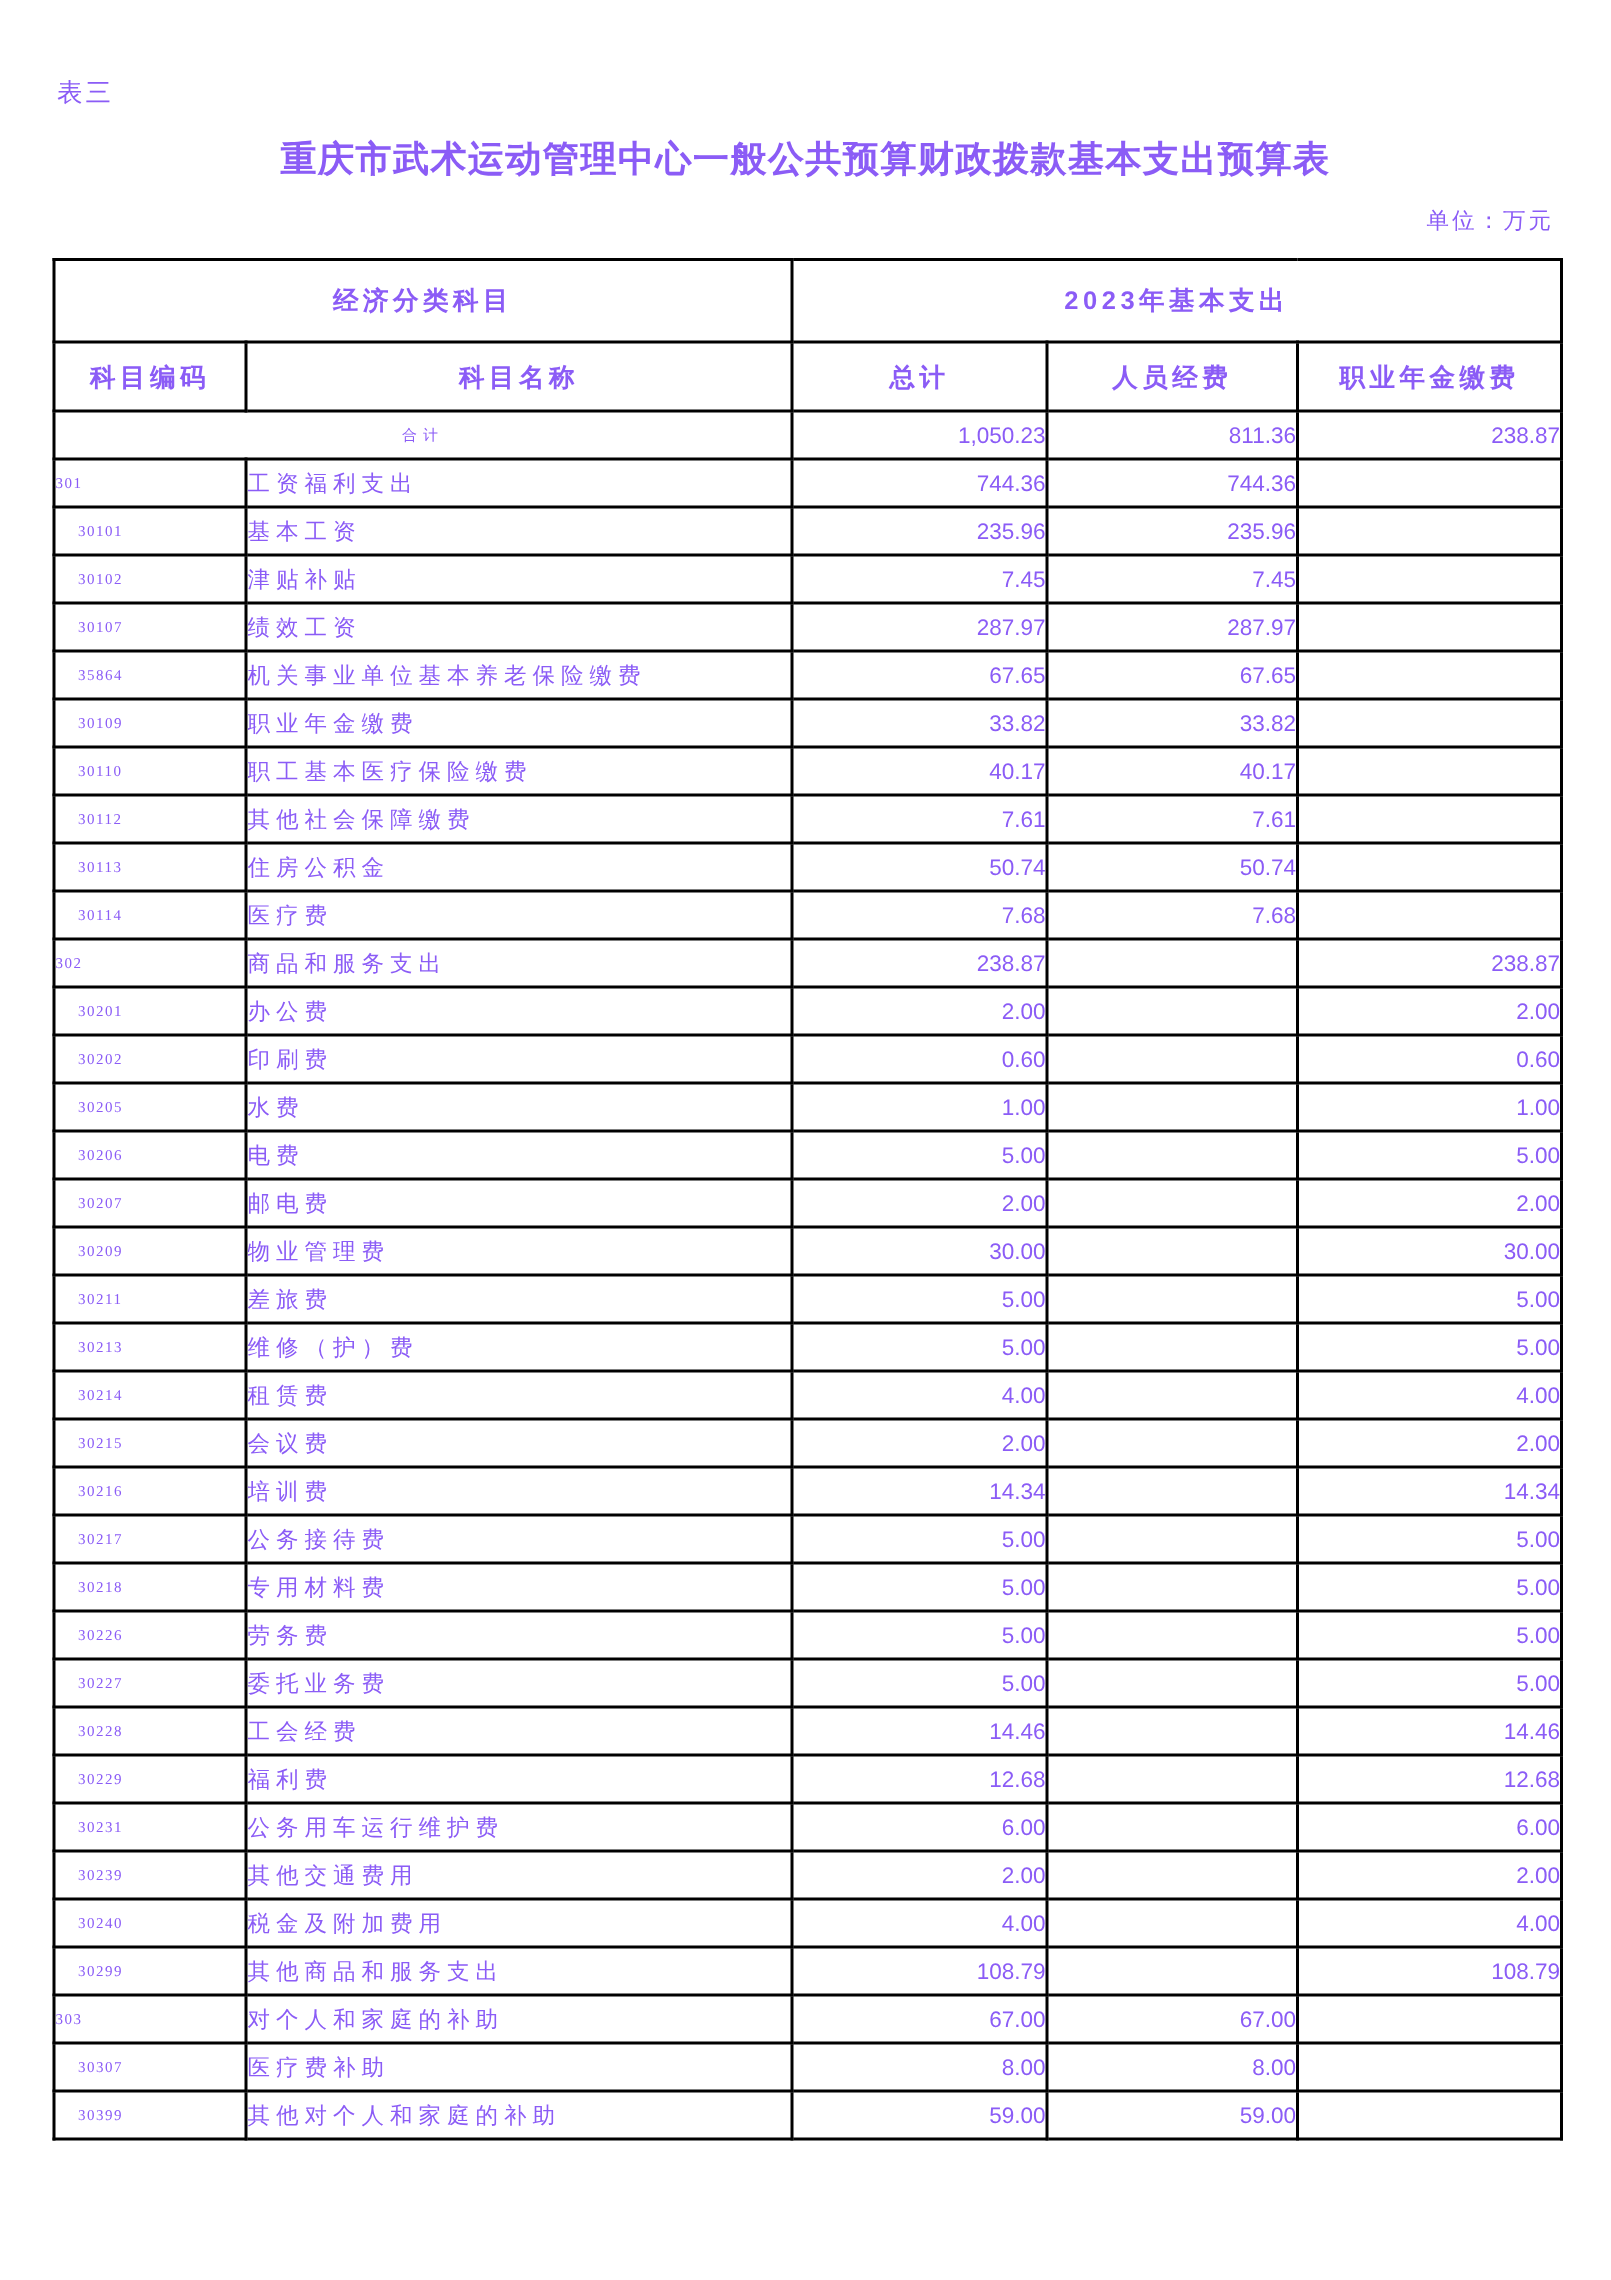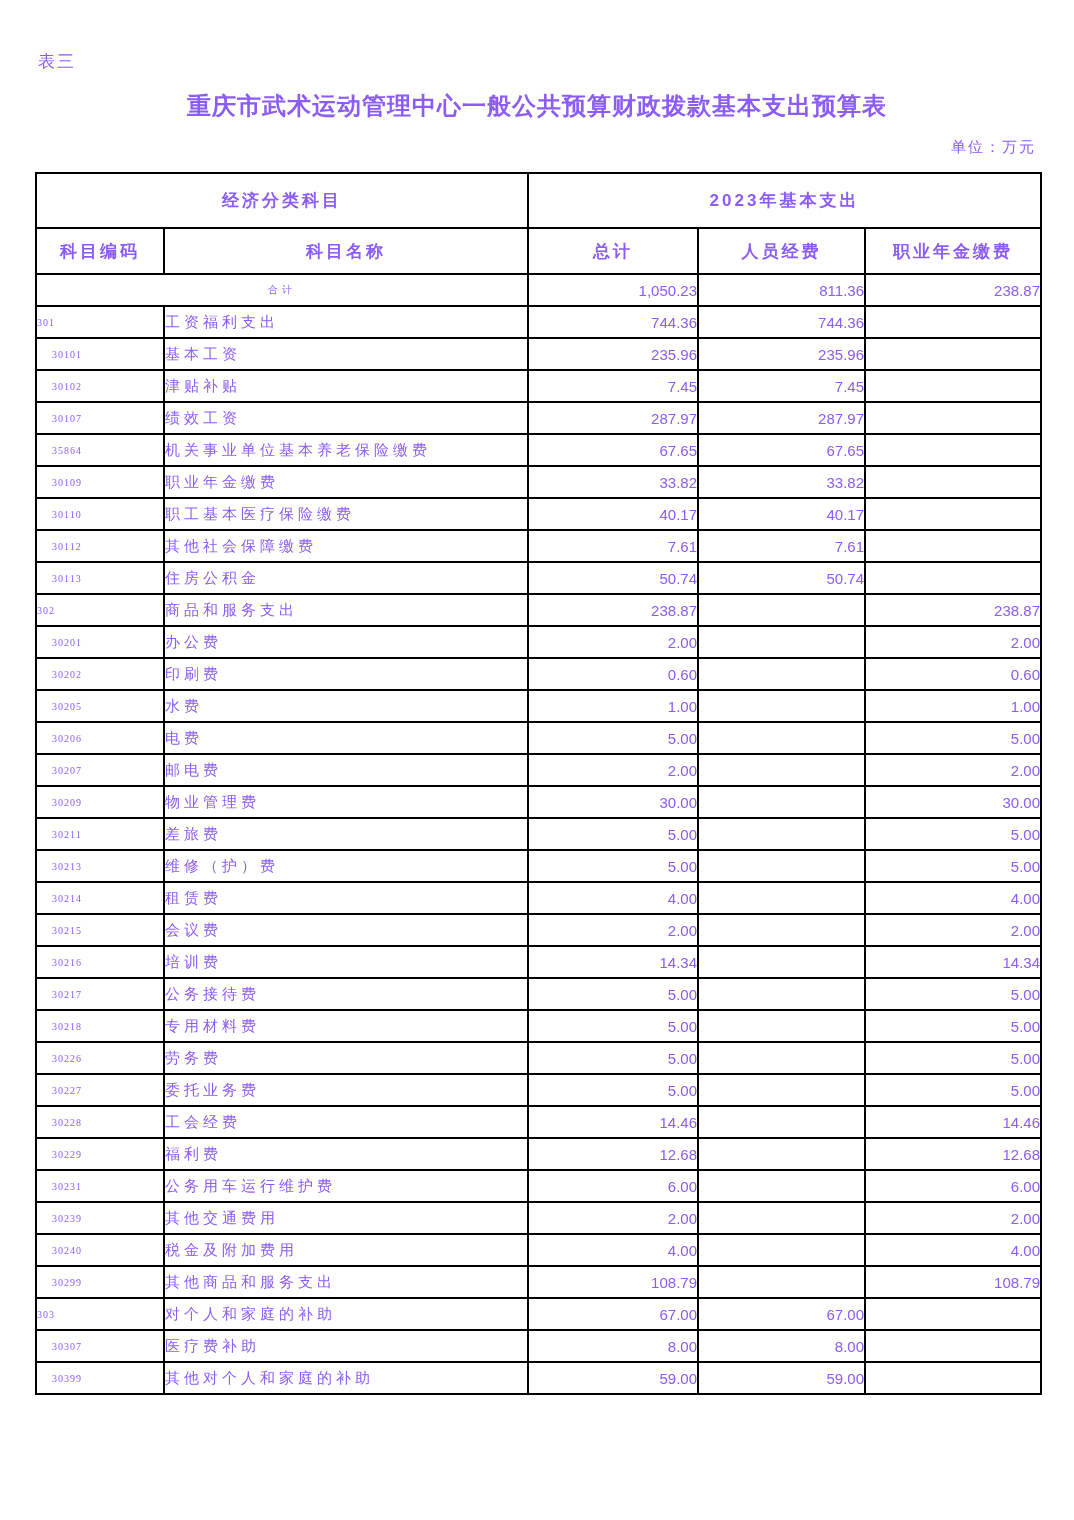--- a/index.html
+++ b/index.html
@@ -182,20 +182,27 @@
           <td class="num"></td>
         </tr>
         <tr>
           <td class="code child">30113</td>
           <td class="name child">住房公积金</td>
           <td class="num">50.74</td>
           <td class="num">50.74</td>
           <td class="num"></td>
         </tr>
         <tr>
+          <td class="code child">30114</td>
+          <td class="name child">医疗费</td>
+          <td class="num">7.68</td>
+          <td class="num">7.68</td>
+          <td class="num"></td>
+        </tr>
+        <tr>
           <td class="code parent">302</td>
           <td class="name parent">商品和服务支出</td>
           <td class="num">238.87</td>
           <td class="num"></td>
           <td class="num">238.87</td>
         </tr>
         <tr>
           <td class="code child">30201</td>
           <td class="name child">办公费</td>
           <td class="num">2.00</td>

